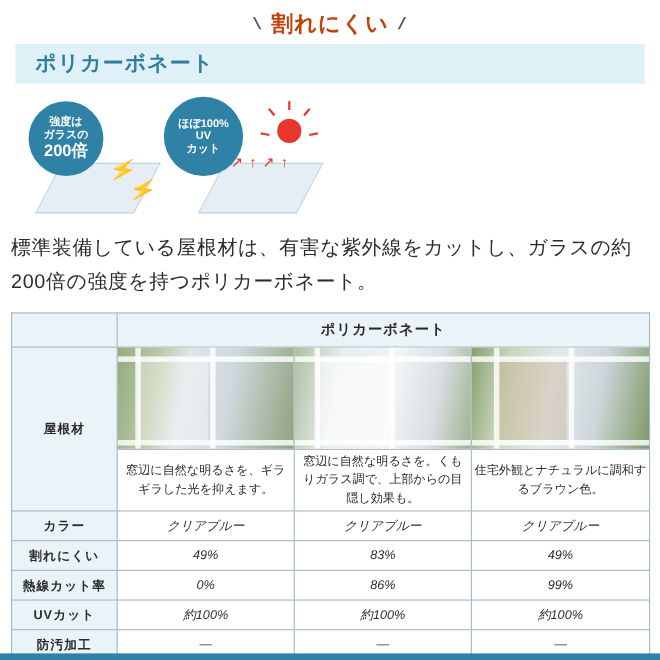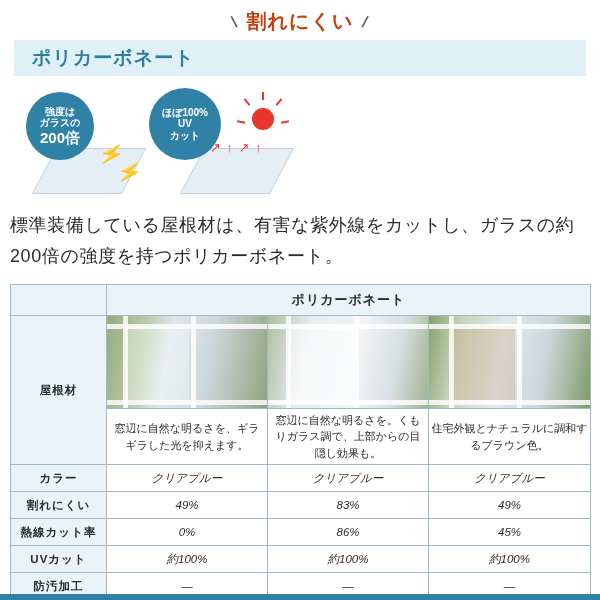--- a/index.html
+++ b/index.html
@@ -334,21 +334,21 @@
         <th class="rowlabel">割れにくい</th>
         <td class="val">49%</td>
         <td class="val">83%</td>
         <td class="val">49%</td>
       </tr>
 
       <tr>
         <th class="rowlabel">熱線カット率</th>
         <td class="val">0%</td>
         <td class="val">86%</td>
-        <td class="val">45%</td>
+        <td class="val">99%</td>
       </tr>
 
       <tr>
         <th class="rowlabel">UVカット</th>
         <td class="val">約100%</td>
         <td class="val">約100%</td>
         <td class="val">約100%</td>
       </tr>
 
       <tr>

